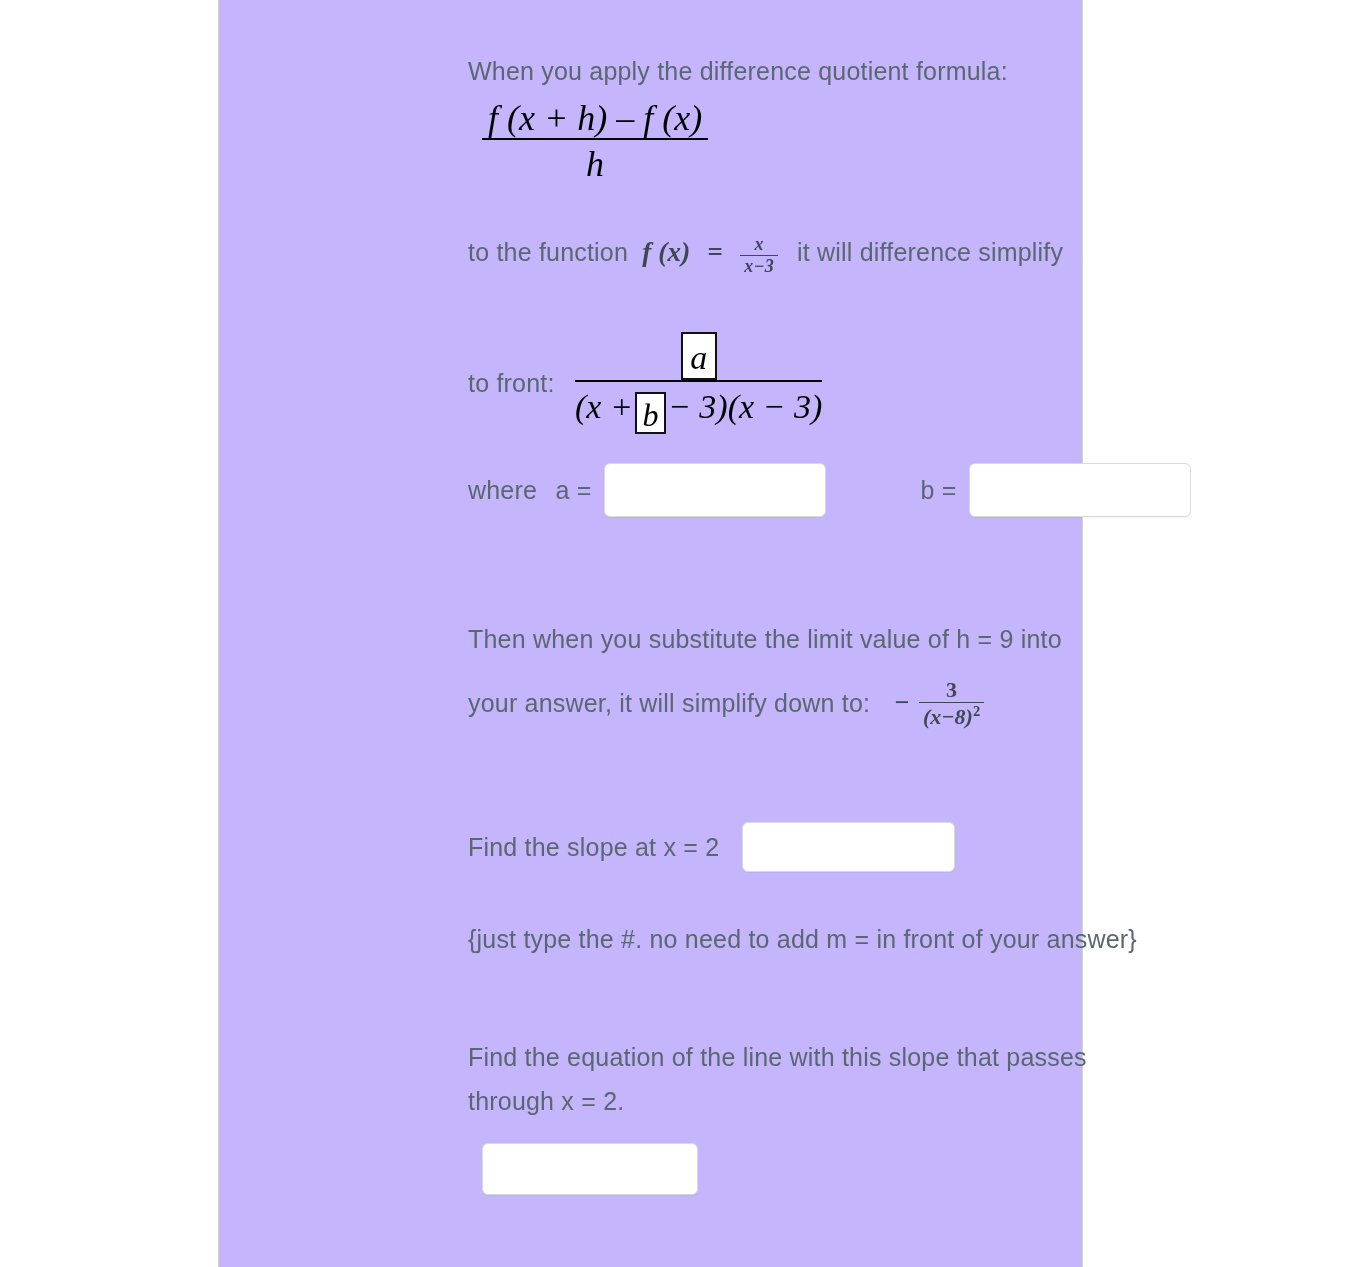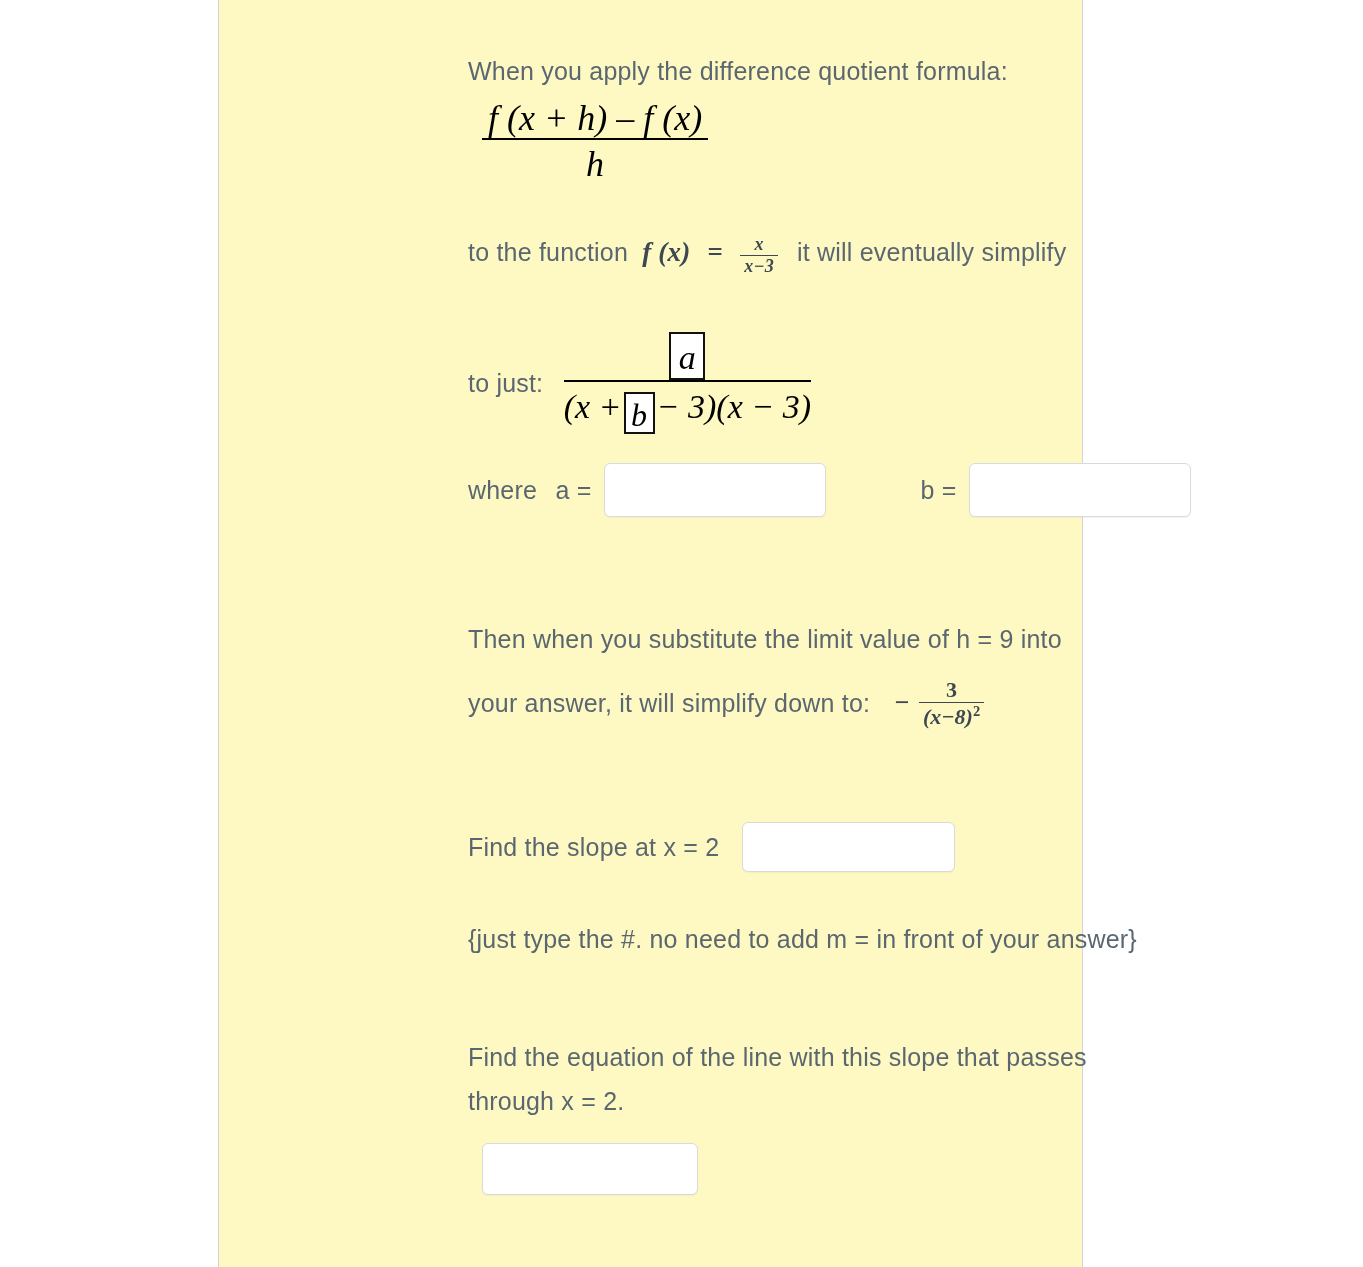--- a/index.html
+++ b/index.html
@@ -18,21 +18,21 @@
   
   #page-frame {
     position: absolute;
     left: 218px;
     top: 0;
     width: 865px;
     height: 1267px;
     border-left: 1px solid #d2d4d6;
     border-right: 1px solid #d2d4d6;
     box-sizing: border-box;
-    background: #fef9c3;
+    background: #c4b5fd;
   }
 
   #content {
     position: absolute;
     left: 249px;
     top: 0;
     width: 800px;
   }
 
   .qtext {
@@ -139,25 +139,25 @@
     </div>
 
     <div class="row qtext" style="left:0; top:232px;">
       <span>to the function</span>
       <span class="mj" style="font-size:27px; padding:0 4px 0 7px;">f (x)</span>
       <span class="mj" style="font-style:normal; font-size:27px; padding:0 6px;">=</span>
       <span class="mjfrac mj" style="font-size:18px; padding:0 4px;">
         <span class="n" style="font-style:italic;">x</span>
         <span class="d" style="font-style:italic;">x−3</span>
       </span>
-      <span style="padding-left:8px;">it will eventually simplify</span>
+      <span style="padding-left:8px;">it will difference simplify</span>
     </div>
 
     <div class="row" style="left:0; top:332px;">
-      <span class="qtext" style="display:inline-block; vertical-align:middle; padding-right:16px;">to just:</span>
+      <span class="qtext" style="display:inline-block; vertical-align:middle; padding-right:16px;">to front:</span>
 
       <span class="bigfrac eqimg" style="font-size:34px; vertical-align:middle;">
         <span class="num" style="padding-bottom:0;">
           <span class="boxvar" style="width:36px; height:48px; line-height:48px; font-size:34px; vertical-align:bottom;">a</span>
         </span>
         <span class="den" style="white-space:nowrap; padding-top:8px;">
           <span>(x +</span><span class="boxvar" style="width:31px; height:42px; line-height:42px; font-size:32px; vertical-align:-8px; margin:0 2px;">b</span><span>− 3)(x − 3)</span>
         </span>
       </span>
     </div>

